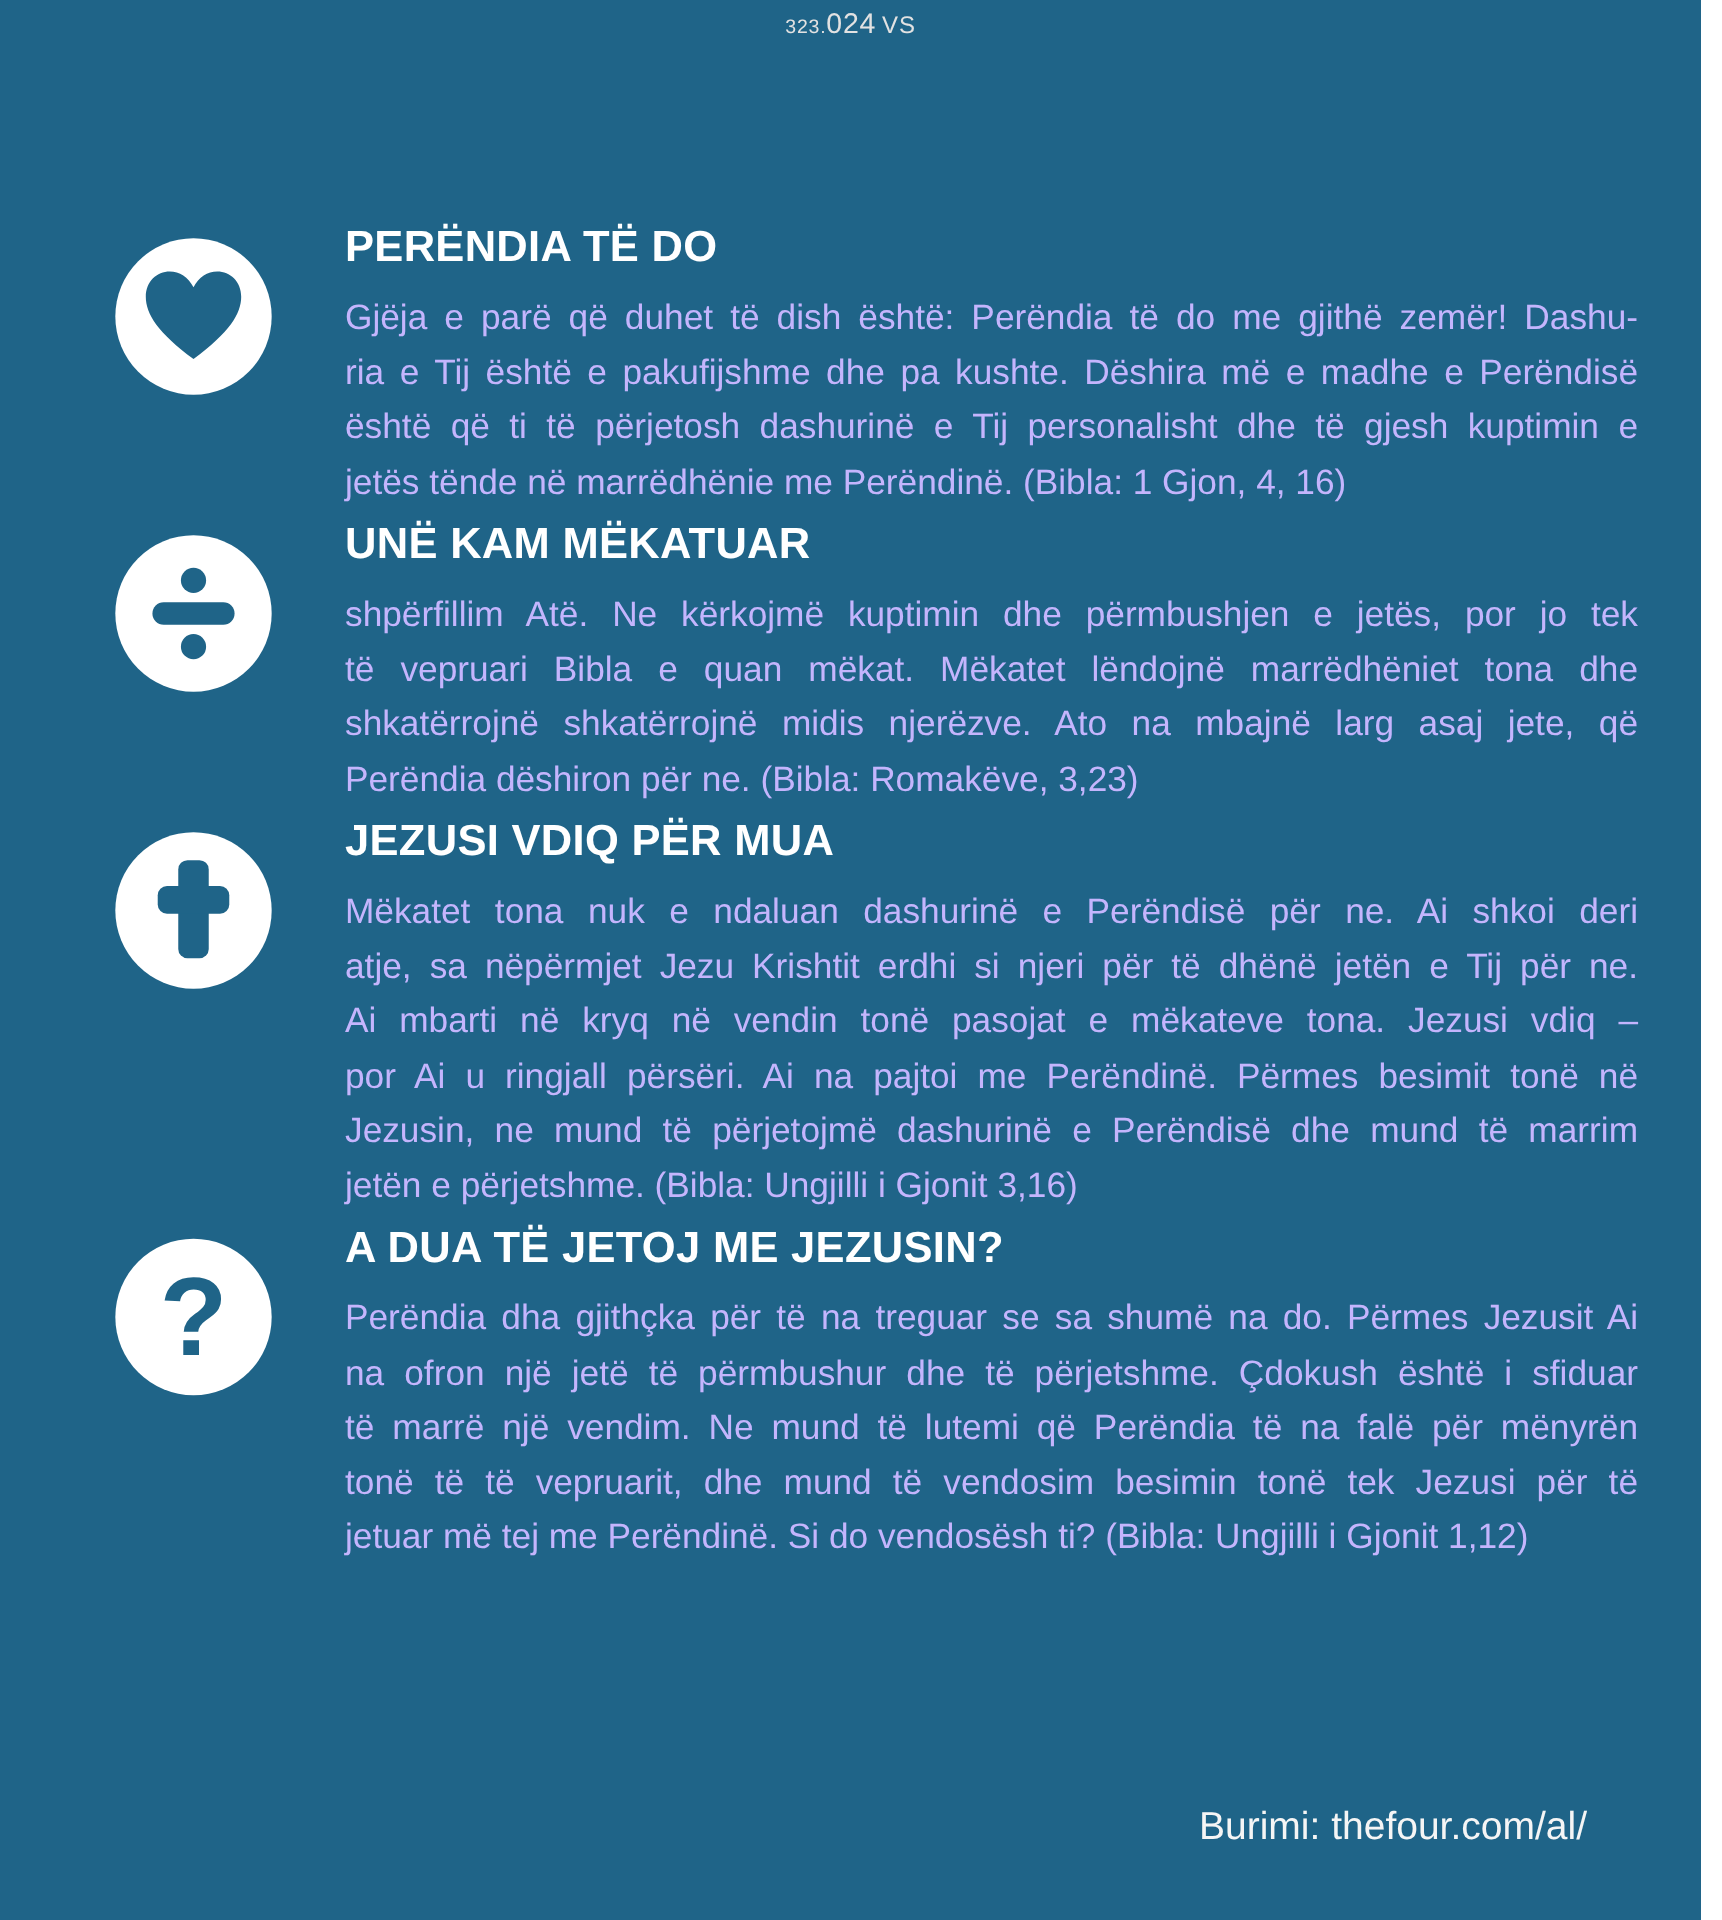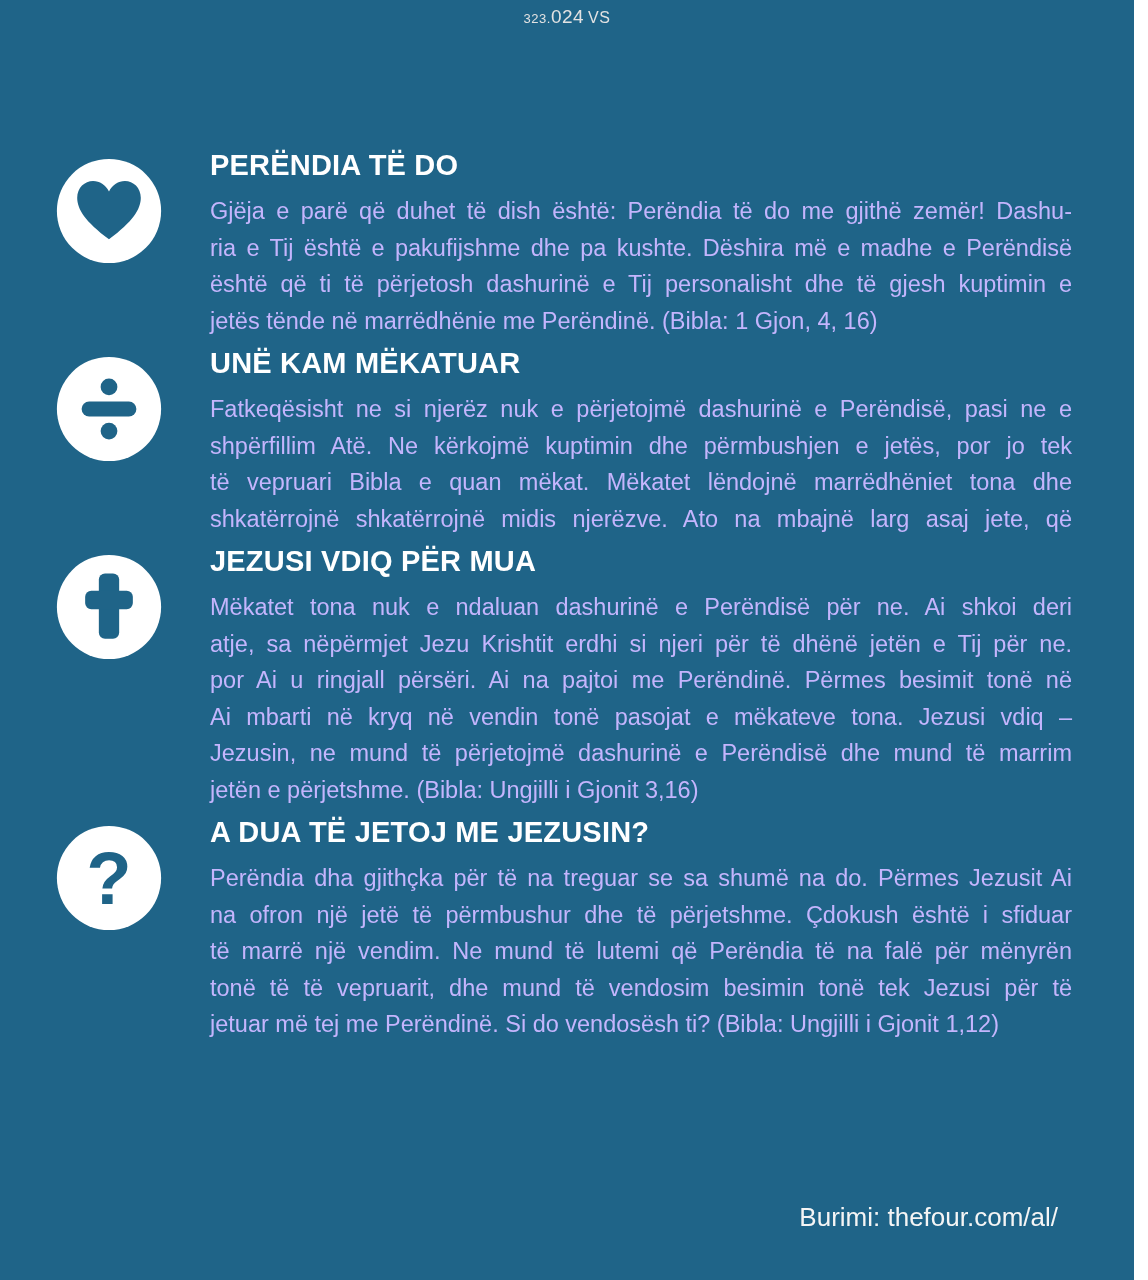--- a/index.html
+++ b/index.html
@@ -24,21 +24,21 @@
     letter-spacing: 0.5px;
   }
   .code-small  { font-size: 13px; vertical-align: baseline; }
   .code-large  { font-size: 19px; vertical-align: baseline; }
   .code-suffix { font-size: 16px; margin-left: 4px; vertical-align: baseline; }
 
   
   .sections {
     position: absolute;
     top: 151px;
-    left: 52px;
+    left: 72px;
     width: 1020px;
   }
   .sec {
     display: grid;
     grid-template-columns: 158px 1fr;
     margin-bottom: 10px;
   }
   .icon-wrap {
     width: 106px;
     height: 106px;
@@ -107,43 +107,43 @@
         <svg viewBox="0 0 120 120" aria-hidden="true">
           <circle cx="60" cy="60" r="59" fill="#FFFFFF"></circle>
           <circle cx="60" cy="35" r="9.5" fill="var(--bg)"></circle>
           <rect x="29" y="51.5" width="62" height="17" rx="8.5" fill="var(--bg)"></rect>
           <circle cx="60" cy="85" r="9.5" fill="var(--bg)"></circle>
         </svg>
       </div>
       <div class="txt">
         <h2 class="heading">UNË KAM MËKATUAR</h2>
         <div class="body">
-            <div class="line just">Fatkeqësisht ne si njerëz nuk e përjetojmë dashurinë e Perëndisë, pasi ne e</div>
             <div class="line just">shpërfillim Atë. Ne kërkojmë kuptimin dhe përmbushjen e jetës, por jo tek</div>
             <div class="line just">të vepruari Bibla e quan mëkat. Mëkatet lëndojnë marrëdhëniet tona dhe</div>
             <div class="line just">shkatërrojnë shkatërrojnë midis njerëzve. Ato na mbajnë larg asaj jete, që</div>
+            <div class="line">Perëndia dëshiron për ne. (Bibla: Romakëve, 3,23)</div>
           </div>
       </div>
     </section>
 
     <section class="sec">
       <div class="icon-wrap">
         <svg viewBox="0 0 120 120" aria-hidden="true">
           <circle cx="60" cy="60" r="59" fill="#FFFFFF"></circle>
           <rect x="48.5" y="22" width="23" height="74" rx="7" fill="var(--bg)"></rect>
           <rect x="33" y="41.5" width="54" height="21" rx="7" fill="var(--bg)"></rect>
         </svg>
       </div>
       <div class="txt">
         <h2 class="heading">JEZUSI VDIQ PËR MUA</h2>
         <div class="body">
             <div class="line just">Mëkatet tona nuk e ndaluan dashurinë e Perëndisë për ne. Ai shkoi deri</div>
             <div class="line just">atje, sa nëpërmjet Jezu Krishtit erdhi si njeri për të dhënë jetën e Tij për ne.</div>
+            <div class="line just">Ai mbarti në kryq në vendin tonë pasojat e mëkateve tona. Jezusi vdiq –</div>
             <div class="line just">por Ai u ringjall përsëri. Ai na pajtoi me Perëndinë. Përmes besimit tonë në</div>
-            <div class="line just">Ai mbarti në kryq në vendin tonë pasojat e mëkateve tona. Jezusi vdiq –</div>
             <div class="line just">Jezusin, ne mund të përjetojmë dashurinë e Perëndisë dhe mund të marrim</div>
             <div class="line">jetën e përjetshme. (Bibla: Ungjilli i Gjonit 3,16)</div>
           </div>
       </div>
     </section>
 
     <section class="sec">
       <div class="icon-wrap">
         <svg viewBox="0 0 120 120" aria-hidden="true">
           <circle cx="60" cy="60" r="59" fill="#FFFFFF"></circle>

